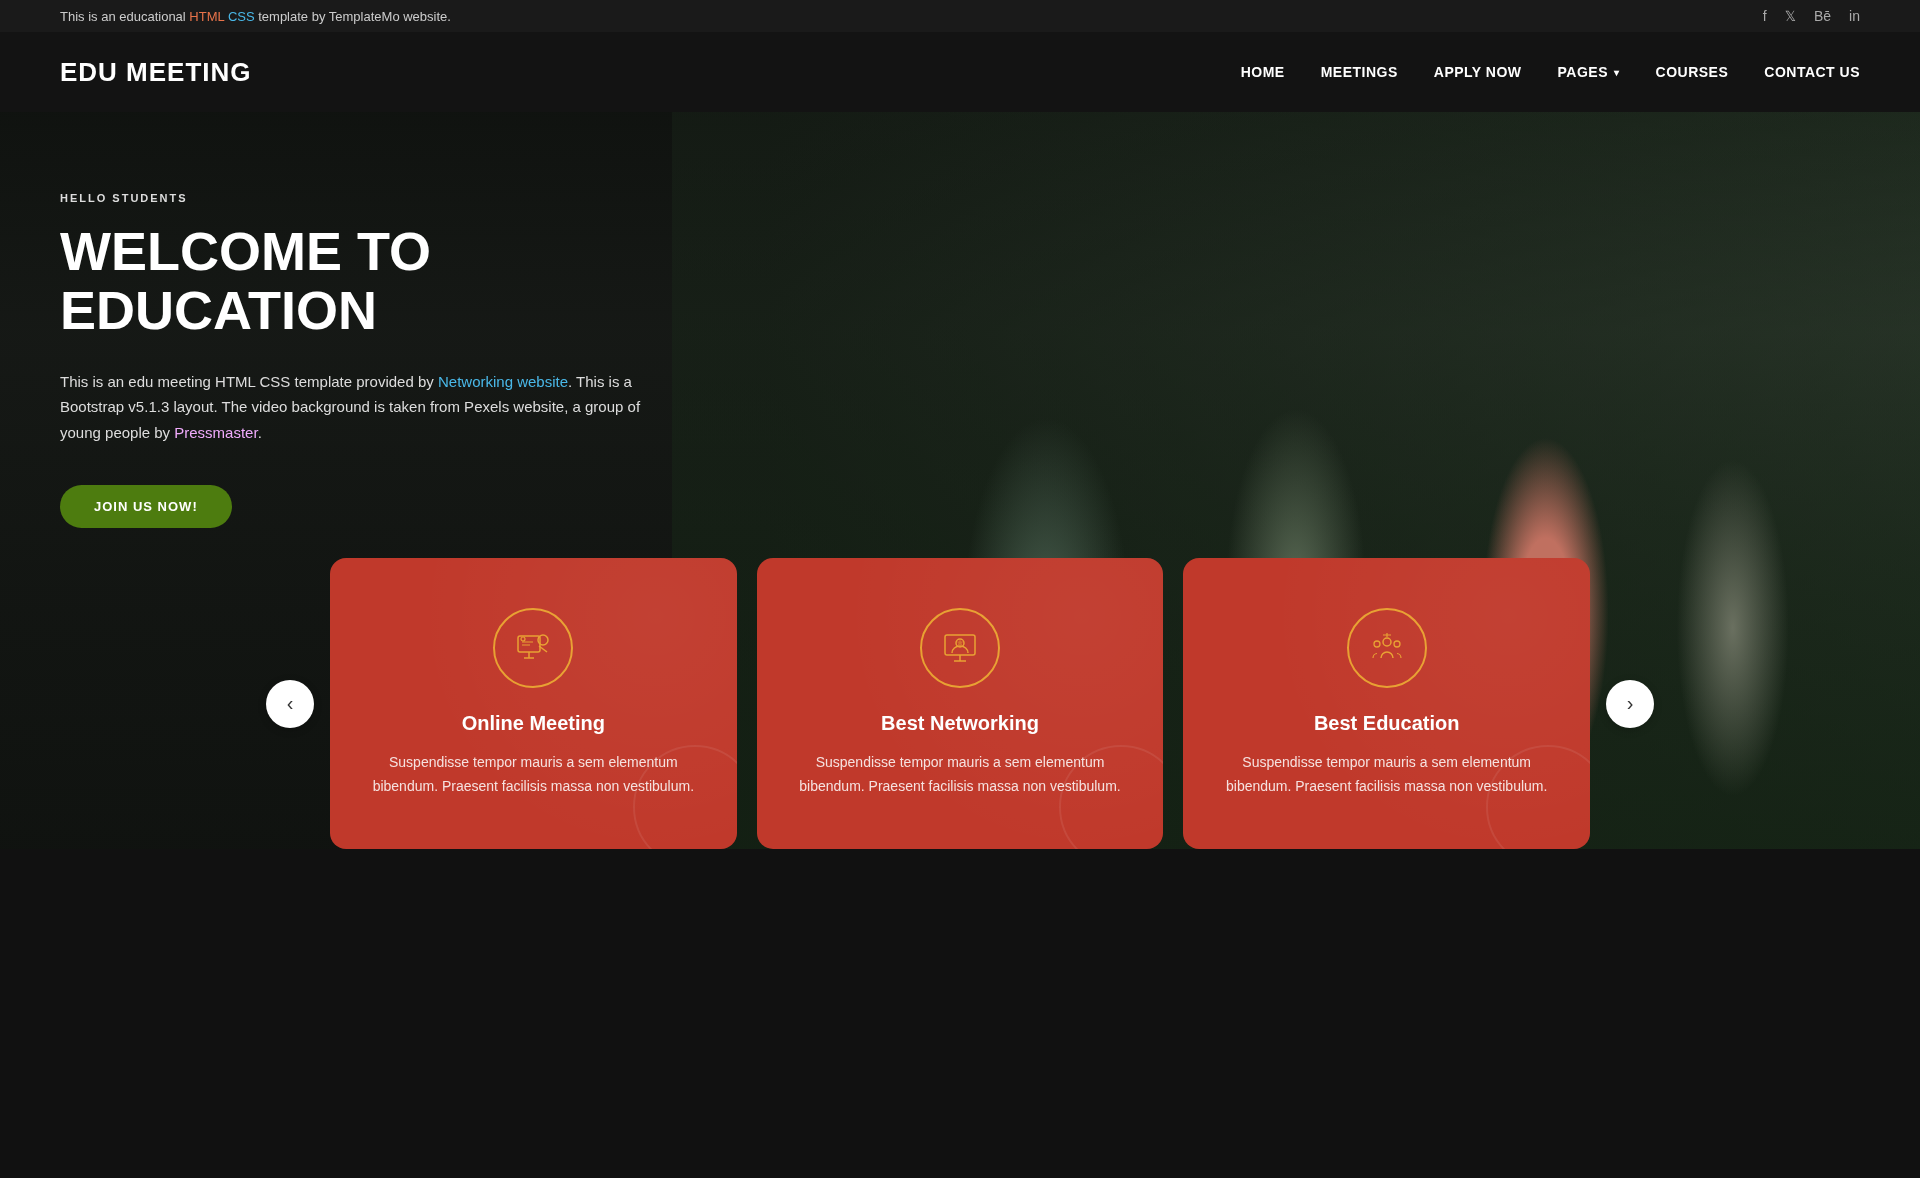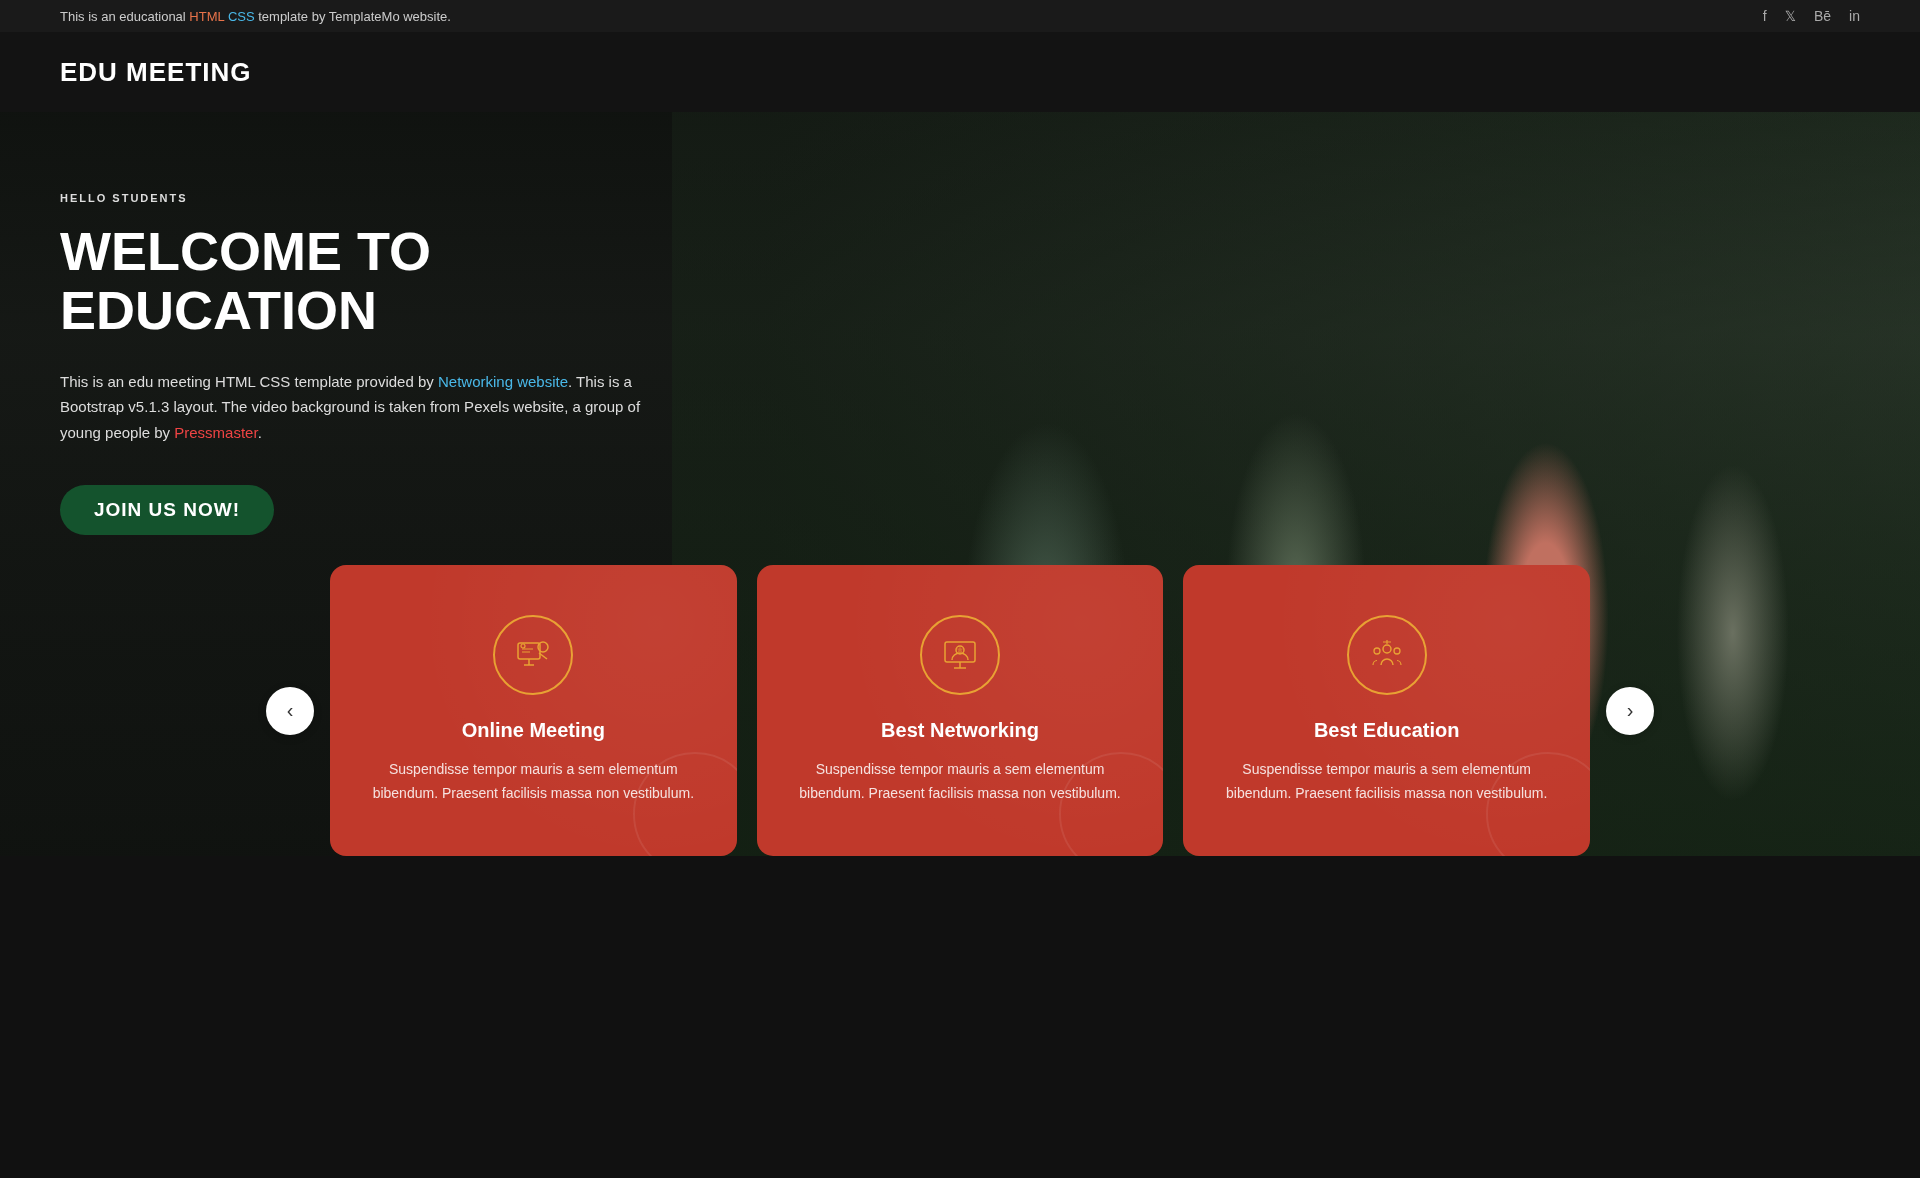--- a/index.html
+++ b/index.html
@@ -119,28 +119,28 @@
       color: #fff;
     }
     .hero-desc {
       font-size: 15px;
       color: #ddd;
       line-height: 1.7;
       margin-bottom: 40px;
       max-width: 590px;
     }
     .hero-desc .link-tmo { color: #4ab8e8; text-decoration: none; }
-    .hero-desc .link-press { color: #ef4444; text-decoration: none; }
+    .hero-desc .link-press { color: #f0abfc; text-decoration: none; }
     .btn-join {
-      background: #14532d;
+      background: #4d7c0f;
       color: #fff;
       padding: 14px 34px;
       border: none;
       border-radius: 30px;
-      font-size: 19px;
+      font-size: 13px;
       font-weight: 700;
       letter-spacing: 1px;
       text-transform: uppercase;
       cursor: pointer;
       display: inline-block;
     }
 
     
     .cards-section {
       position: relative;
@@ -239,20 +239,40 @@
   <div class="social-icons">
     <span>f</span>
     <span>𝕏</span>
     <span>Bē</span>
     <span>in</span>
   </div>
 </div>
 
 <nav class="navbar">
   <div class="brand">EDU MEETING</div>
+  <ul class="nav-links">
+    <li>
+        <a href="#">HOME</a>
+      </li>
+    <li>
+        <a href="#">MEETINGS</a>
+      </li>
+    <li>
+        <a href="#">APPLY NOW</a>
+      </li>
+    <li>
+        <a href="#">PAGES <span class="arrow">▾</span></a>
+      </li>
+    <li>
+        <a href="#">COURSES</a>
+      </li>
+    <li>
+        <a href="#">CONTACT US</a>
+      </li>
+  </ul>
 </nav>
 
 <section class="hero">
   <div class="hero-bg"></div>
   <div class="hero-people"></div>
   <div class="hero-content">
     <p class="hero-subtitle">HELLO STUDENTS</p>
     <h1 class="hero-title">WELCOME TO EDUCATION</h1>
     <p class="hero-desc">
       <span>This is an edu meeting HTML CSS template provided by </span><a href="#" class="link-tmo">Networking website</a><span>. This is a Bootstrap v5.1.3 layout. The video background is taken from Pexels website, a group of young people by </span><a href="#" class="link-press">Pressmaster</a><span>.</span>

